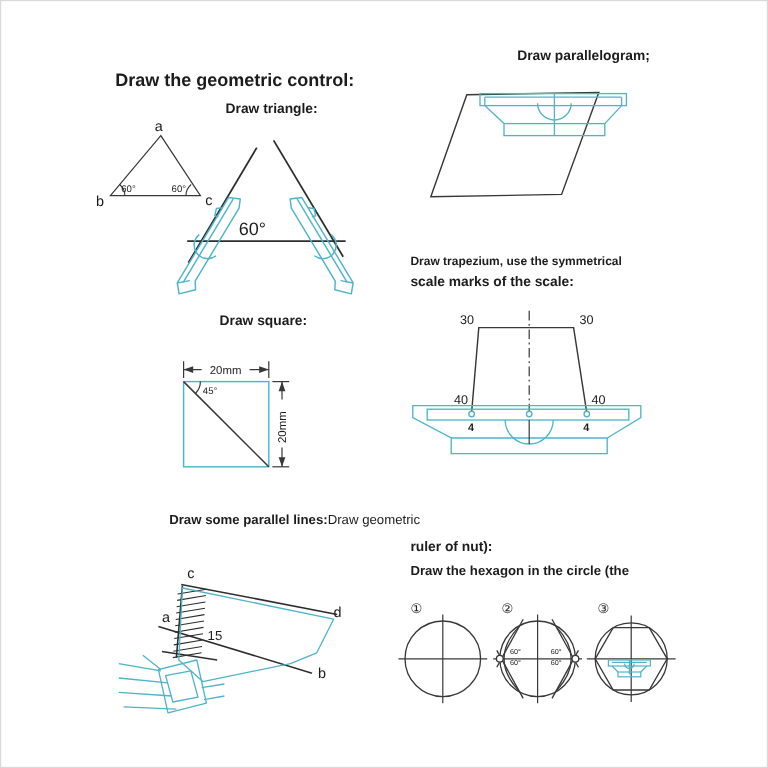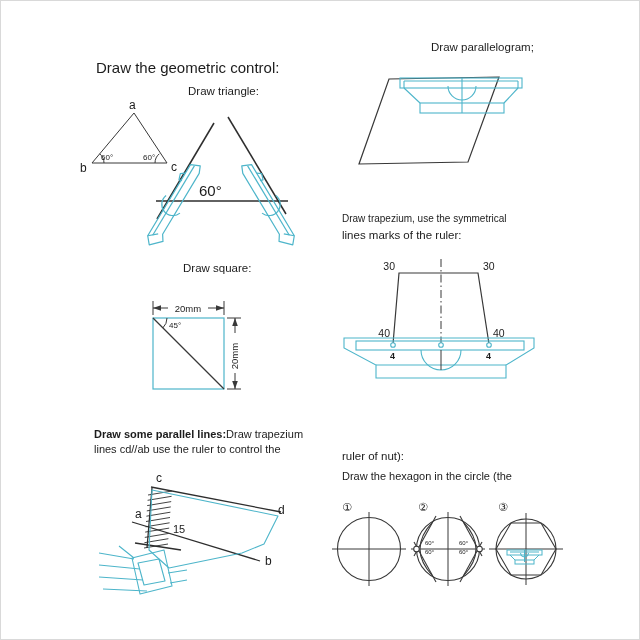--- a/index.html
+++ b/index.html
@@ -1,48 +1,47 @@
 <!DOCTYPE html>
 <html><head>
 <meta charset="utf-8">
 <style>
   html,body{margin:0;padding:0;background:#888;}
   .page{
     position:relative;width:640px;height:640px;background:#ffffff;
     border:1px solid #d9d9d9;box-sizing:border-box;overflow:hidden;
     font-family:"Liberation Sans","DejaVu Sans",sans-serif;color:#1c1c1c;
   }
-  .hd{position:absolute;font-weight:normal;white-space:nowrap;}
+  .hd{position:absolute;font-weight:bold;white-space:nowrap;}
   .hd-main{left:95px;top:58px;font-size:15px;}
   .hd-tri{left:175px;top:84px;font-size:11.5px;margin-left:12px;}
   .hd-par{left:430px;top:40px;font-size:11.5px;}
   .hd-trap1{left:341px;top:212px;font-size:10px;}
   .hd-trap2{left:341px;top:228px;font-size:11.5px;}
   .hd-sq{left:182px;top:261px;font-size:11.5px;}
   .pl-text{position:absolute;left:93px;top:426px;font-size:11px;line-height:14.5px;font-weight:normal;}
-  .pl-text b{font-weight:bold;}
+  .pl-text b{font-weight:bold;margin-left:47px;}
   .hd-hex1{left:341px;top:433px;font-size:11px;margin-top:36px;}
   .hd-hex2{left:341px;top:449px;font-size:11.5px;}
   svg{position:absolute;left:0;top:0;}
   svg text{font-family:"Liberation Sans","DejaVu Sans",sans-serif;fill:#1c1c1c;}
 </style>
 </head>
 <body>
 
 <div class="page">
 
   <div class="hd hd-main">Draw the geometric control:</div>
   <div class="hd hd-tri">Draw triangle:</div>
   <div class="hd hd-par">Draw parallelogram;</div>
   <div class="hd hd-trap1">Draw trapezium, use the symmetrical</div>
-  <div class="hd hd-trap2">lines marks of the ruler:</div>
+  <div class="hd hd-trap2">scale marks of the scale:</div>
   <div class="hd hd-sq">Draw square:</div>
   <div class="pl-text">
-    <div><b>Draw some parallel lines:</b><span>Draw trapezium</span></div>
-    <div>lines cd//ab use the ruler to control the</div>
+    <div><b>Draw some parallel lines:</b><span>Draw geometric</span></div>
   </div>
   <div class="hd hd-hex1">Draw the hexagon in the circle (the</div>
   <div class="hd hd-hex2">ruler of nut):</div>
 
   <svg width="640" height="640" viewBox="0 0 640 640">
     <defs>
       <g id="rulerTool" fill="none" stroke="#4db5ca" stroke-width="1.2" stroke-linejoin="round">
         <path d="M -6,-40 L 3,-44 L 6,-37 L 6,34 L 10,40 L 0,50 L -6,43 Z"></path>
         <path d="M -2,-41 L -2,40"></path>
         <path d="M -6,-30 L -10,-27 L -8,-21 L -5,-22"></path>

